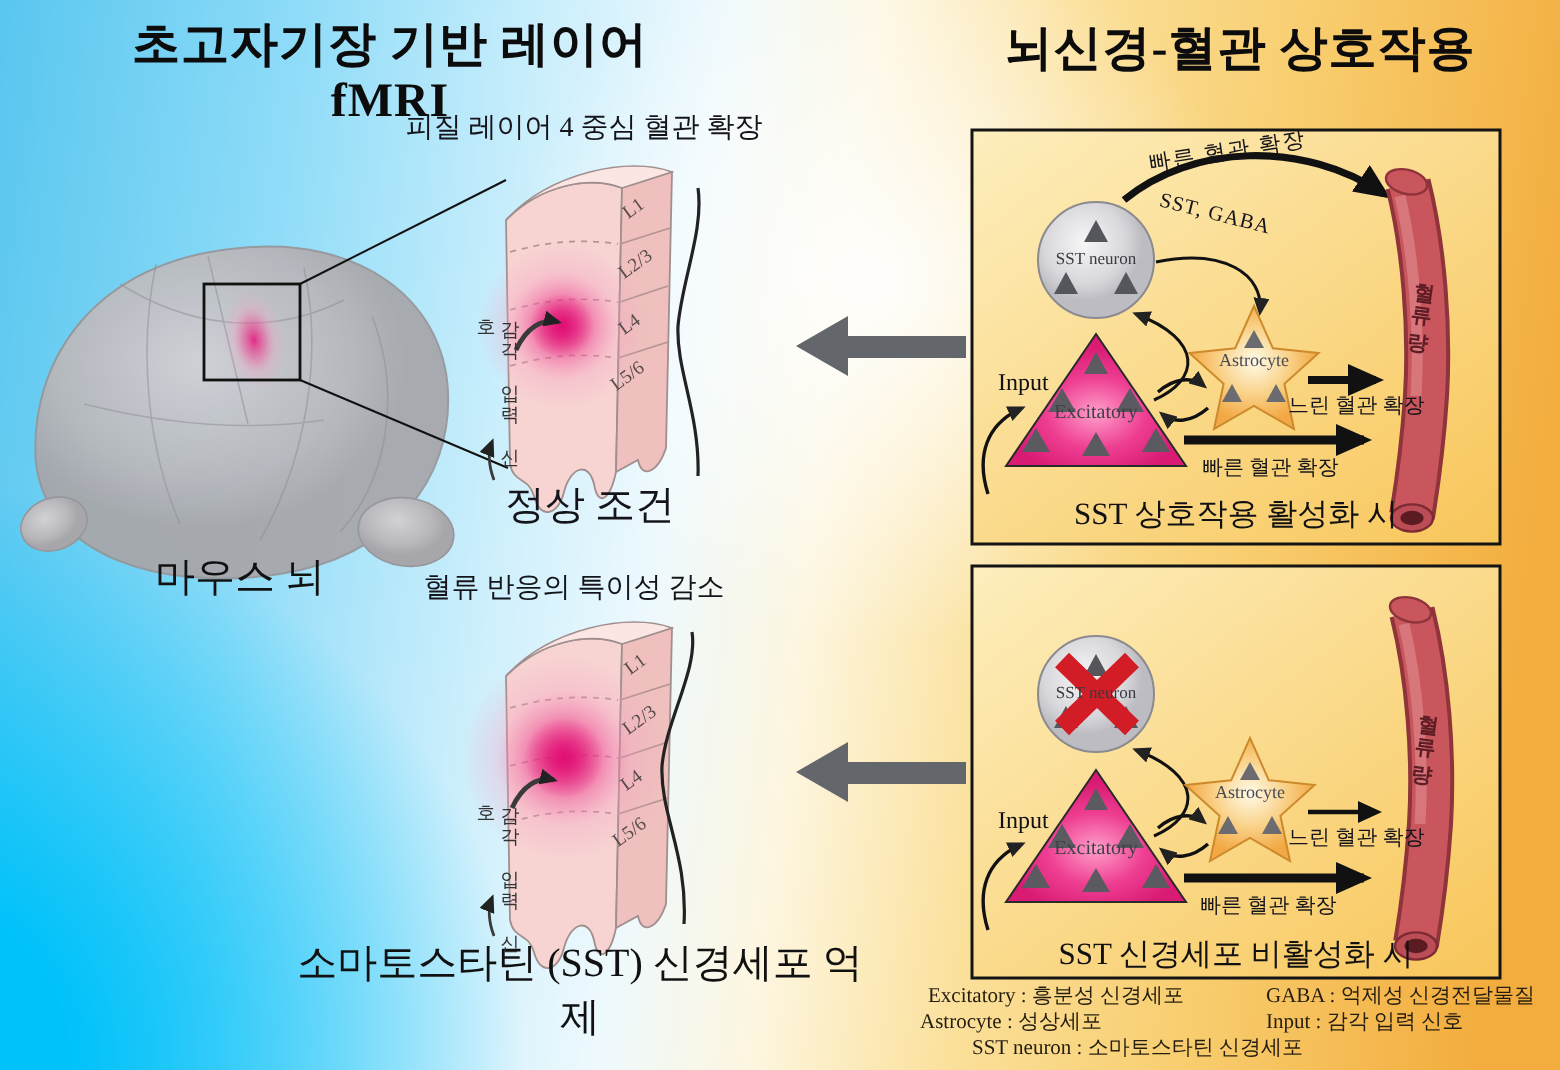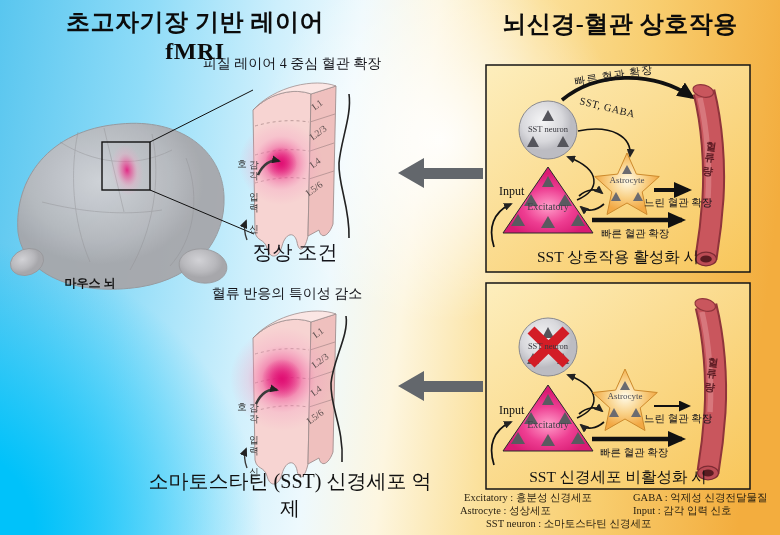--- a/index.html
+++ b/index.html
@@ -195,21 +195,21 @@
     <use href="#astro-cell" transform="translate(625,403)"></use>
     <use href="#vessel-shape" transform="translate(706,302)"></use>
   </g>
 </svg>
 
 <div class="abs ctr ttl" style="left:35px;top:6px;width:320px;">초고자기장 기반 레이어 fMRI</div>
 <div class="abs ctr ttl" style="left:488px;top:8px;width:264px;">뇌신경-혈관 상호작용</div>
 
 <div class="abs ctr sub" style="left:172px;top:55px;width:240px;">피질 레이어 4 중심 혈관 확장</div>
 <div class="abs ctr cap" style="left:235px;top:239px;width:120px;">정상 조건</div>
-<div class="abs ctr" style="left:30px;top:275px;width:120px;font-size:12px;font-weight:bold;">마우스 뇌</div>
+<div class="abs ctr" style="left:60px;top:275px;width:120px;font-size:20px;">마우스 뇌</div>
 <div class="abs ctr sub" style="left:167px;top:285px;width:240px;">혈류 반응의 특이성 감소</div>
 <div class="abs ctr" style="left:145px;top:468px;width:290px;font-size:20px;">소마토스타틴 (SST) 신경세포 억제</div>
 
 <div class="abs lyr" style="left:313px;top:103px;">L1</div>
 <div class="abs lyr" style="left:311px;top:133px;">L2/3</div>
 <div class="abs lyr" style="left:311px;top:161px;">L4</div>
 <div class="abs lyr" style="left:307px;top:189px;">L5/6</div>
 <div class="abs vert" style="left:236px;top:153px;height:80px;">감각 입력 신호</div>
 
 <div class="abs lyr" style="left:314px;top:331px;">L1</div>

